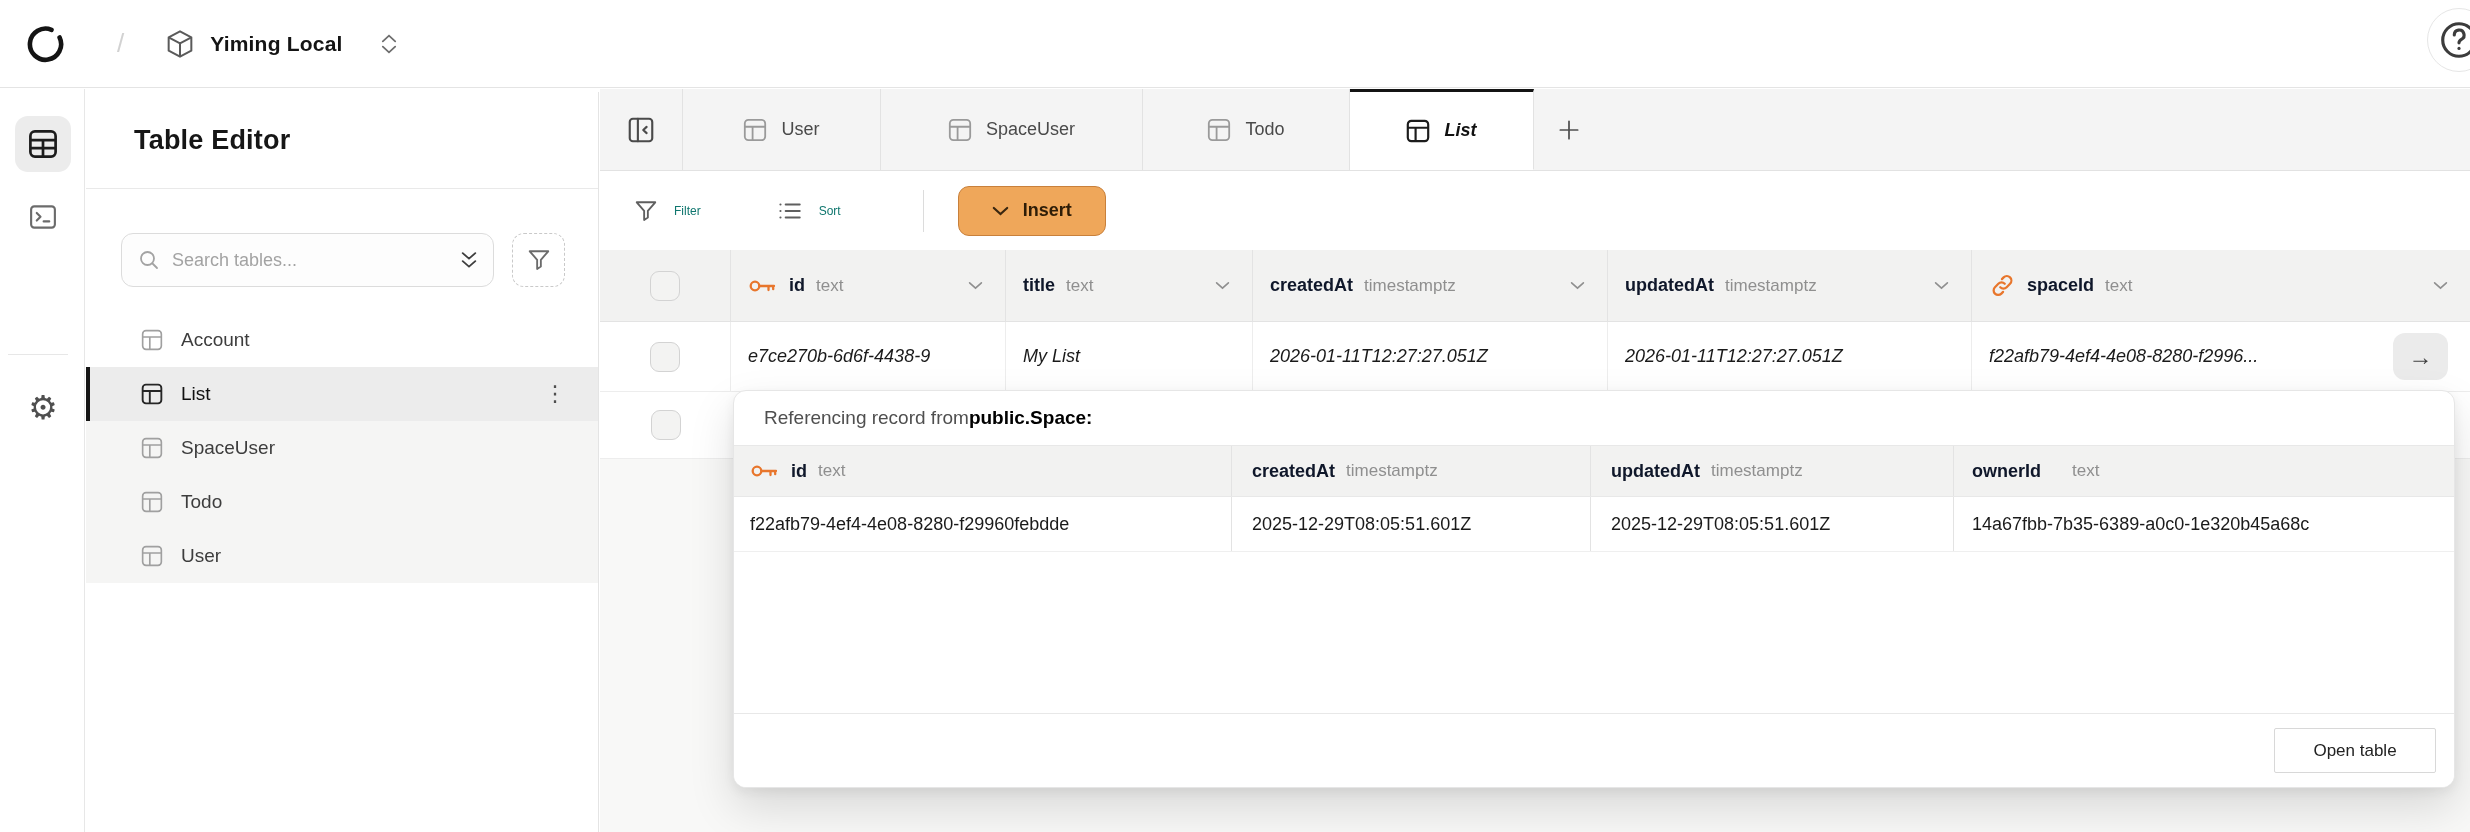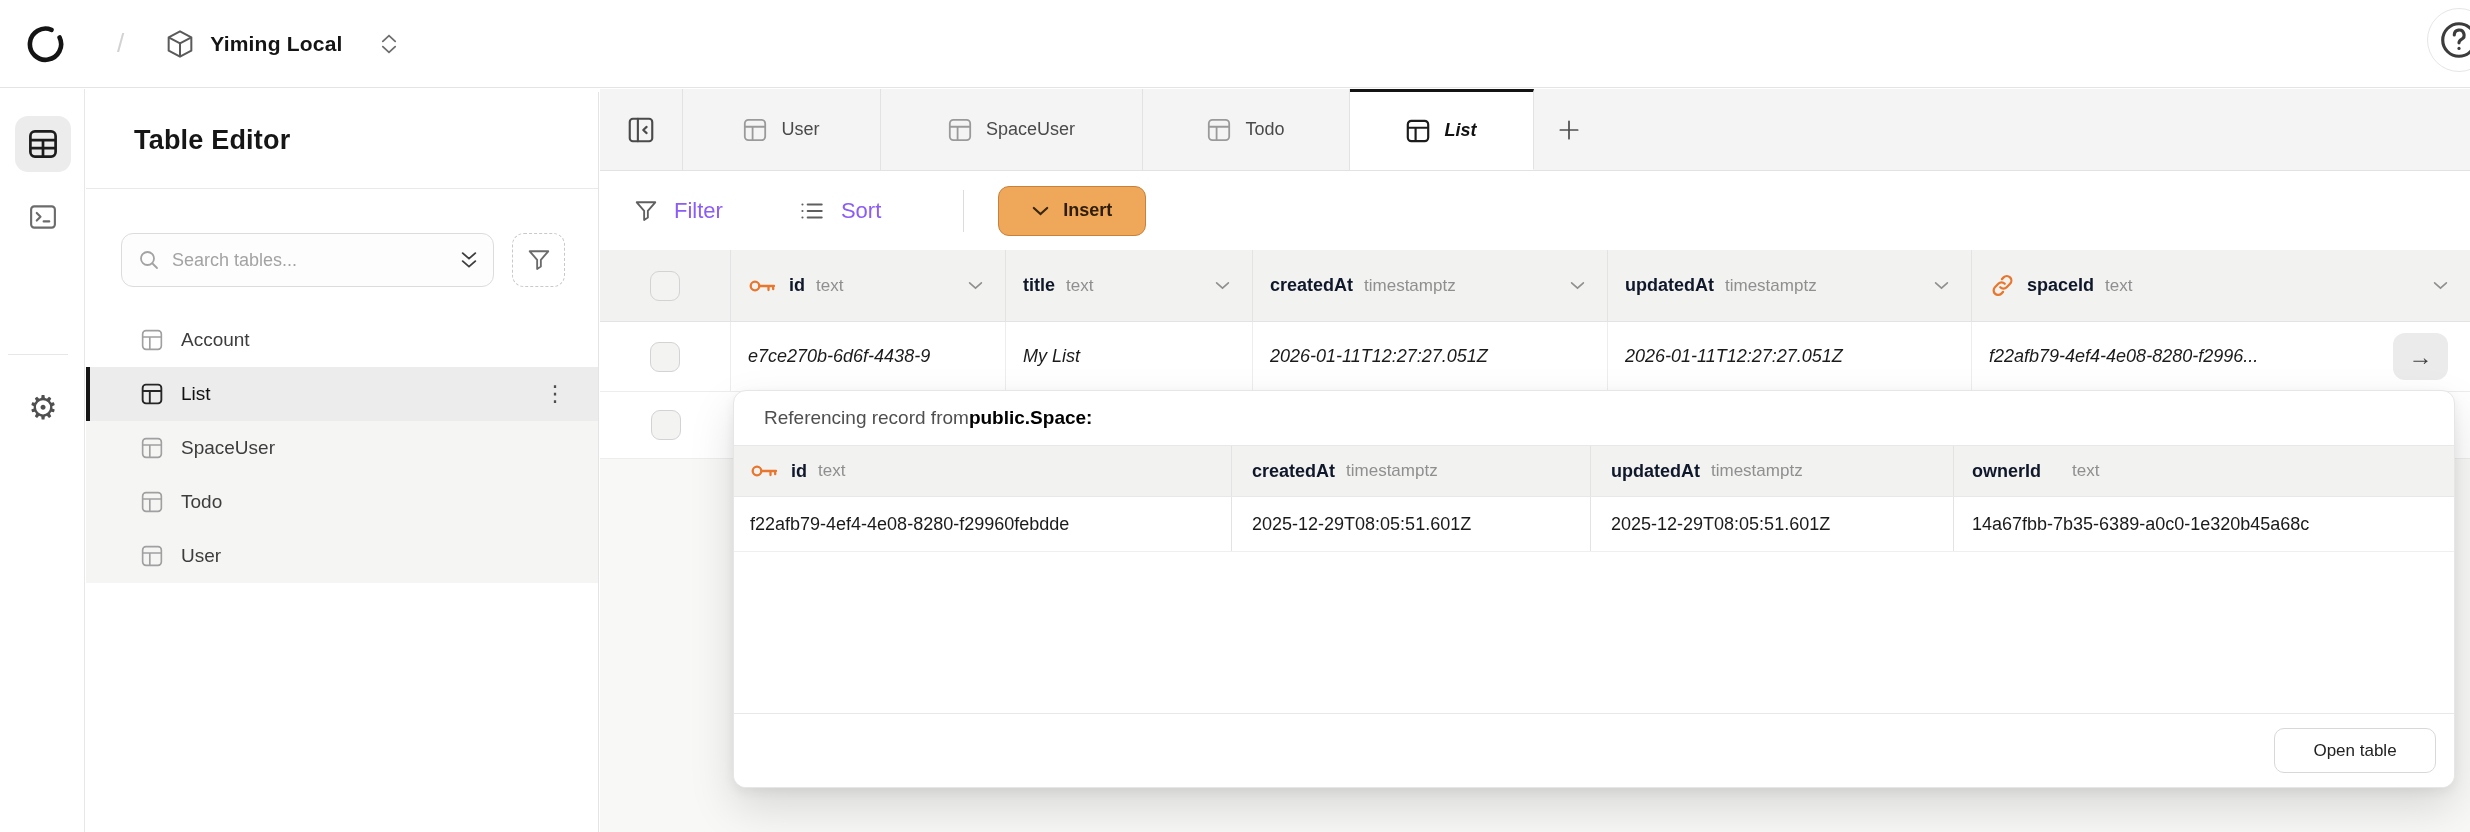--- a/index.html
+++ b/index.html
@@ -61,21 +61,21 @@
   .tab-collapse { width:83px; }
   .tab-user { width:198px; }
   .tab-spaceuser { width:262px; }
   .tab-todo { width:207px; }
   .tab.active { background:#fff; border-top:3px solid #141414; border-bottom:1px solid #fff; margin-bottom:-1px;
     font-style:italic; font-weight:700; color:#111; width:184px; }
   .tab-plus { width:70px; border-right:none; background:transparent; }
 
   .toolbar { position:absolute; left:0; top:82px; width:100%; height:79px; background:#fff;
     display:flex; align-items:center; }
-  .tool-item { display:flex; align-items:center; gap:16px; font-size:22px; font-weight:500; color:#8b5cf6; }
+  .tool-item { display:flex; align-items:center; gap:16px; font-size:12px; font-weight:500; color:#0f766e; }
   .tool-filter { margin-left:34px; }
   .tool-sort { margin-left:76px; }
   .toolbar-divider { width:1px; height:42px; background:#dcdcdc; margin-left:82px; }
   .insert-btn { margin-left:34px; width:148px; height:50px; border-radius:11px;
     background:#efa75a; border:1.5px solid #c8803b; display:flex; align-items:center; justify-content:center; gap:14px; }
   .insert-label { font-size:18px; font-weight:600; color:#2e1d07; }
 
   
   .gridheader { position:absolute; left:0; top:161px; width:100%; height:72px; background:#f2f2f1;
     border-bottom:1px solid #e3e3e3; display:flex; }
@@ -105,21 +105,21 @@
   .pop-title { height:54px; display:flex; align-items:center; padding-left:30px; font-size:19px; color:#4f4f4f; }
   .pop-title b { color:#000000; font-weight:700; }
   .pop-header { height:52px; background:#f2f2f1; border-top:1px solid #e8e8e8; border-bottom:1px solid #e8e8e8; display:flex; }
   .pcell { height:100%; border-right:1px solid #e3e3e3; display:flex; align-items:center; padding-left:16px; }
   .pcell:last-child { border-right:none;gap:20px; }
   .p-id { width:498px; } .p-created { width:359px; } .p-updated { width:363px; } .p-owner { width:500px; }
   .pop-row { height:55px; border-bottom:1px solid #efefef; display:flex; }
   .pop-row .pcell { font-size:18px; color:#1a1a1a; overflow:hidden; white-space:nowrap; }
   .pop-footer { position:absolute; left:0; bottom:0; width:100%; height:74px; border-top:1px solid #e8e8e8;
     display:flex; align-items:center; justify-content:flex-end; padding-right:18px; background:#fff; }
-  .open-table-btn { width:162px; height:45px; border:1px solid #d8d8d8; border-radius:10px; background:#fff;
+  .open-table-btn { width:162px; height:45px; border:1px solid #d8d8d8; border-radius:2px; background:#fff;
     display:flex; align-items:center; justify-content:center; font-size:17px; font-weight:500; color:#222; }
 </style>
 </head>
 <body>
 
 <div class="abs topbar">
   <div class="topbar-inner">
     <span style="display:flex;">
       <svg width="40" height="40" viewBox="0 0 40 40" fill="none" stroke="#141414" stroke-width="4.6" stroke-linecap="round">
           <path d="M26.5 5.8 A15.6 15.6 0 1 0 34.6 13.5"></path>

